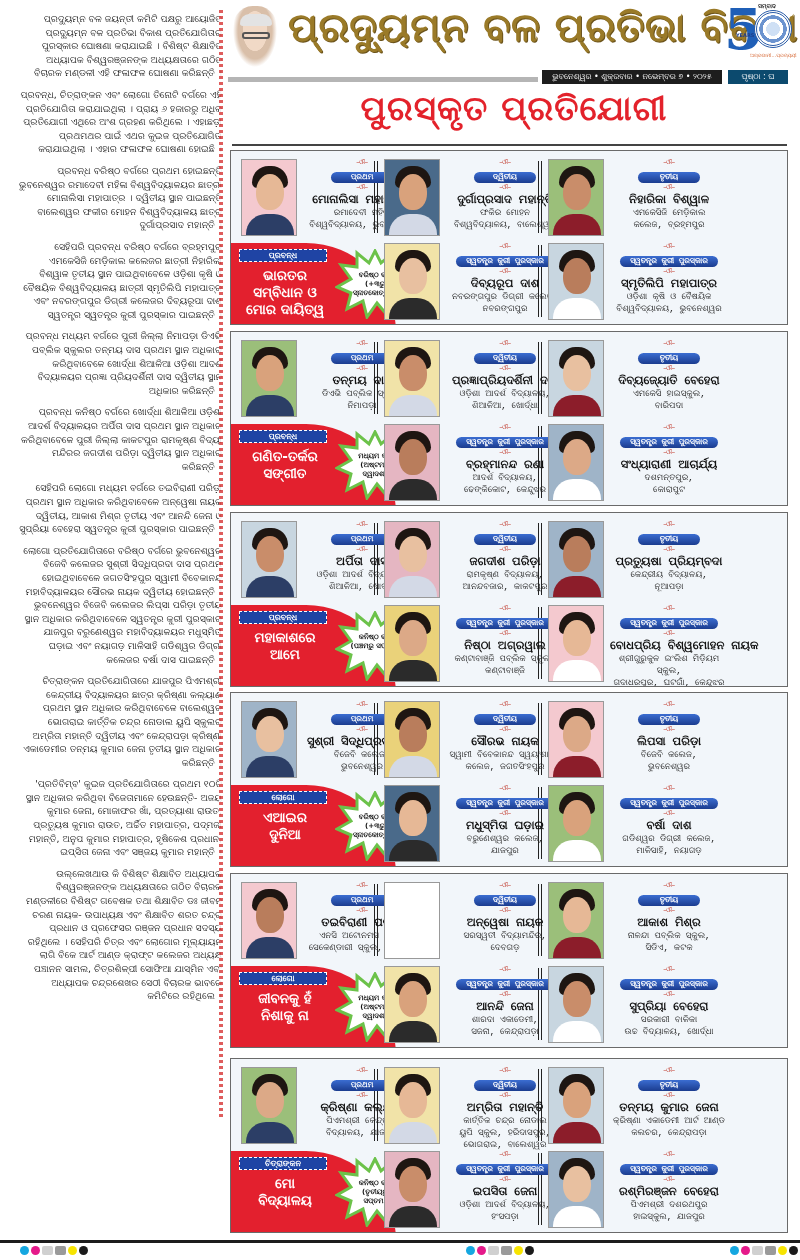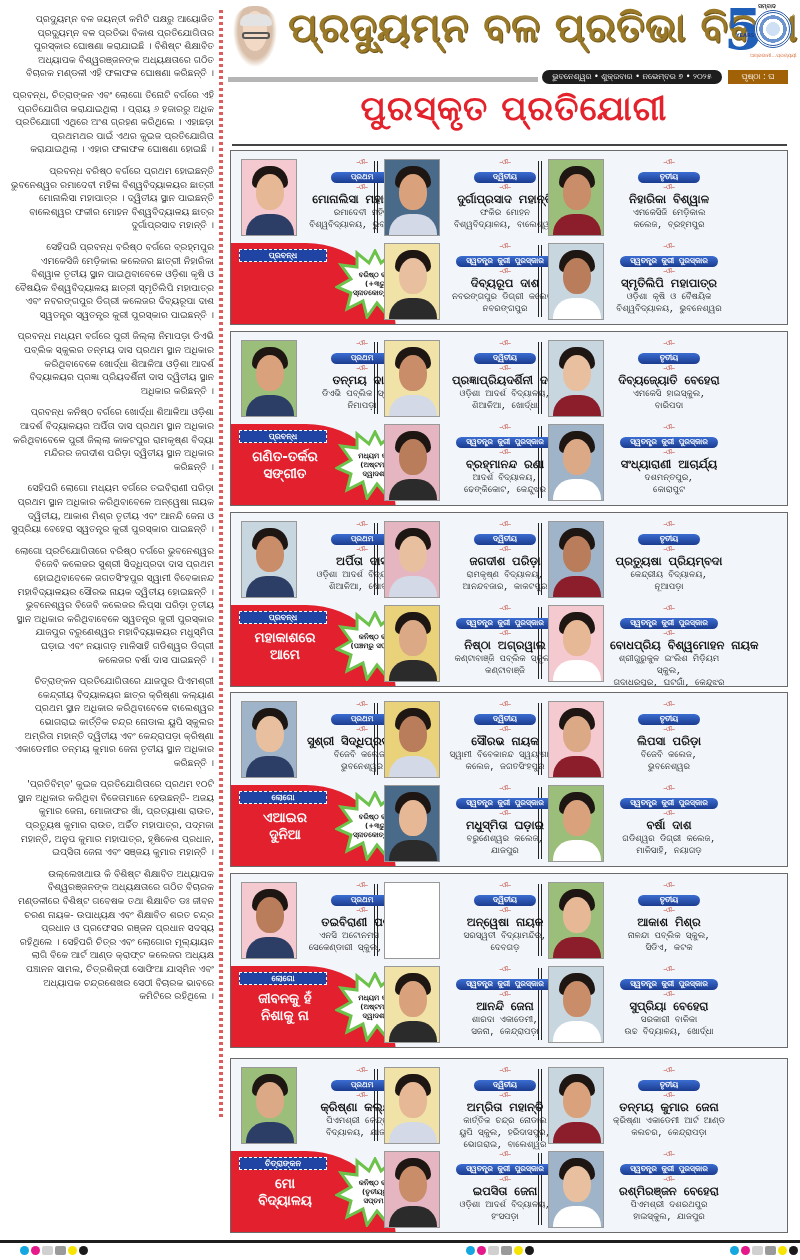--- a/index.html
+++ b/index.html
@@ -1,36 +1,36 @@
 <!DOCTYPE html>
 <html><head>
 <meta charset="utf-8">
 <style>
   * { box-sizing: border-box; margin: 0; padding: 0; }
   html, body { width: 800px; height: 1260px; background: #ffffff; overflow: hidden; }
   body { font-family: "DejaVu Sans", "Liberation Sans", sans-serif; color: #111; position: relative; }
 
   
-  .leftcol { position: absolute; left: 4px; top: 0; width: 218px; height: 1245px; padding: 12px 8px 0 6px; }
+  .leftcol { position: absolute; left: 12px; top: 0; width: 218px; height: 1245px; padding: 12px 8px 0 6px; }
   .leftcol p { font-size: 9.4px; line-height: 13.6px; text-align: right; margin-bottom: 8px; color: #1a1a1a; }
   .zigzag { position: absolute; left: 219px; top: 10px; width: 4px; height: 1110px;
     background: repeating-linear-gradient(180deg, #d94040 0 3px, #ffffff 3px 6px); opacity: .85; }
 
   
   .masthead { position: absolute; left: 228px; top: 0; width: 572px; height: 84px; }
   .portrait { position: absolute; left: 2px; top: 6px; width: 50px; height: 66px; border-radius: 45% 45% 40% 40%;
     background: radial-gradient(ellipse at 50% 38%, #f1d9c6 0 34%, #d9bfa9 35% 48%, #ffffff 62%); }
   .portrait .glasses { position: absolute; left: 12px; top: 26px; width: 28px; height: 7px; border: 2px solid #555; border-radius: 3px; }
   .portrait .hair { position: absolute; left: 10px; top: 8px; width: 32px; height: 12px; border-radius: 14px 14px 4px 4px; background: #e3e3e3; }
   .mast-title { position: absolute; left: 60px; top: 4px; font-size: 40px; font-weight: bold; color: #9a7a28; letter-spacing: .5px;
     text-shadow: 1px 1px 0 #6b531b; white-space: nowrap; }
   .mast-rule { position: absolute; left: 0; top: 77px; width: 310px; height: 5px; background: #b5b5b5; }
   .dateline { position: absolute; left: 314px; top: 70px; width: 180px; height: 14px; background: #1d1d1d; color: #fff; font-size: 8px;
-    line-height: 14px; text-align: center; border-radius: 7px; }
-  .pagebox { position: absolute; left: 500px; top: 70px; width: 60px; height: 14px; background: #a16207; color: #fff; font-size: 8px;
+    line-height: 14px; text-align: center; }
+  .pagebox { position: absolute; left: 500px; top: 70px; width: 60px; height: 14px; background: #0c4a6e; color: #fff; font-size: 8px;
     line-height: 14px; text-align: center; }
   .logo50 { position: absolute; left: 496px; top: 2px; width: 76px; height: 62px; }
   .logo50 .five { position: absolute; left: 0; top: -6px; font-size: 56px; font-weight: bold; color: #1f5fb7; font-family: "DejaVu Serif", serif; }
   .logo50 .seal { position: absolute; left: 30px; top: 8px; width: 38px; height: 38px; border-radius: 50%; border: 3px double #2a5ca8; background: radial-gradient(circle, #cfe0f5 0 30%, #ffffff 31% 45%, #6b93cf 46% 60%, #ffffff 61%); }
   .logo50 .years { position: absolute; left: 12px; top: 30px; font-size: 5px; color: #1f3f8a; font-weight: bold; }
   .logo50 .brand { position: absolute; left: 34px; top: 0; font-size: 6px; font-weight: bold; color: #222; }
   .logo50 .tag { position: absolute; left: 26px; top: 50px; font-size: 5px; color: #d0541a; }
 
   .banner-title { position: absolute; left: 228px; top: 88px; width: 572px; text-align: center; font-size: 34px; font-weight: bold;
     color: #e3222b; letter-spacing: 1px; }
@@ -102,20 +102,25 @@
   <div class="pagebox">ପୃଷ୍ଠା : ଘ</div>
 </div>
 
 <div class="banner-title">ପୁରସ୍କୃତ ପ୍ରତିଯୋଗୀ</div>
 <div class="banner-rule"></div>
 
 <div id="sections">
     <div class="section" style="top: 150px;">
       <div class="catblob"></div>
       <div class="cat-label">ପ୍ରବନ୍ଧ</div>
+      <div class="cat-title">
+        <div>ଭାରତର</div>
+        <div>ସମ୍ବିଧାନ ଓ</div>
+        <div>ମୋର ଦାୟିତ୍ୱ</div>
+      </div>
       <div class="burst">
      <svg width="80" height="70" viewBox="0 0 80 70">
        <polygon points="40,2 46,14 58,4 58,18 74,12 66,26 78,34 64,40 72,56 56,50 52,66 42,54 32,68 28,52 12,60 16,44 2,38 16,30 6,16 22,18 22,4 34,14" fill="#ffffff" stroke="#6cc24a" stroke-width="3"></polygon>
      </svg>
      <div class="burst-text">
           <div>ବରିଷ୍ଠ ବର୍ଗ</div>
           <div>(+୩ରୁ</div>
           <div>ସ୍ନାତକୋତ୍ତର)</div>
         </div>
       </div>

